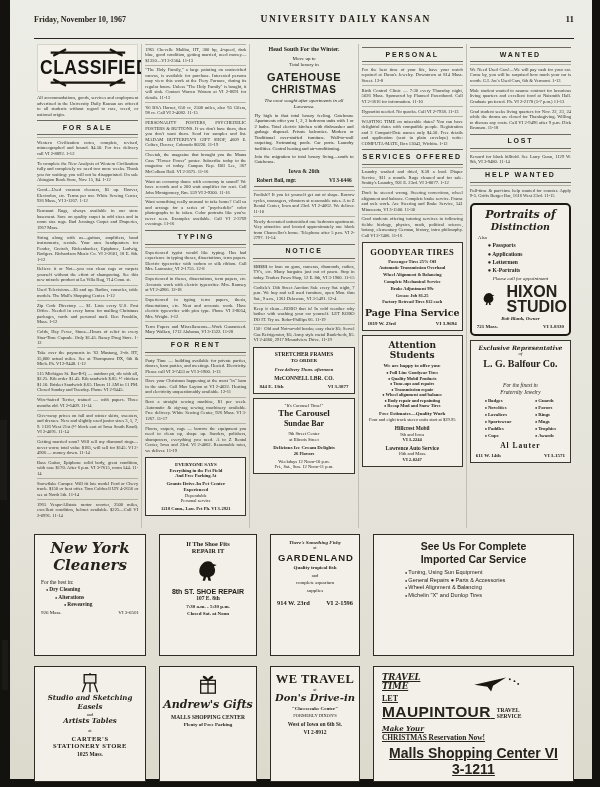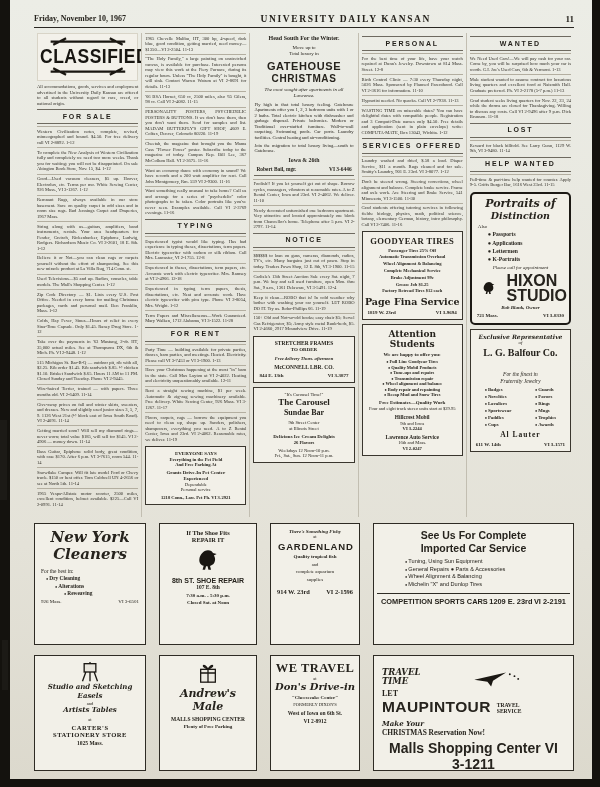--- a/index.html
+++ b/index.html
@@ -6,22 +6,22 @@
   html,body { width:600px; height:787px; }
   body { background:#14120e; position:relative; overflow:hidden;
          font-family:"Liberation Serif", serif; color:#26231d; }
   .paper { position:absolute; left:10px; top:0; width:582px; height:779px;
            background:linear-gradient(#ecede6,#e4e2d8 70%,#dcd9cd);
            padding:14px 18px 0 24px; }
   .edge-smudge { position:absolute; left:0; top:420px; width:7px; height:80px; background:#1c1a16; }
   .edge-smudge2 { position:absolute; left:2px; top:640px; width:6px; height:50px; background:#1c1a16; }
 
   
-  .hdr { display:flex; justify-content:space-between; align-items:flex-start;
-         border-bottom:1.4px solid #2a2722; padding-bottom:3px; }
+  .hdr { display:flex; justify-content:space-between; align-items:flex-end;
+         border-bottom:1.4px solid #2a2722; padding-bottom:14px; }
   .hdr .date { font-size:8px; font-weight:bold; }
   .hdr .masthead { font-size:9.5px; font-weight:bold; letter-spacing:1.6px; }
   .hdr .pageno { font-size:9px; font-weight:bold; }
 
   
   .cols { display:flex; margin-top:5px; height:484px; overflow:hidden; }
   .col { flex:1; min-width:0; overflow:hidden; font-size:4.6px; line-height:1.2;
          padding:0 3px; }
   .col + .col { border-left:1px solid #c2beb1; }
   .ad { border-top:1px solid #b3aea0; padding-top:1.6px; margin-bottom:1.8px;
@@ -110,21 +110,21 @@
   .imp ul { list-style:none; text-align:left; padding-left:28px; margin-top:4px; }
   .imp li { font-size:5.6px; font-weight:normal; margin-top:1.6px; font-family:"Liberation Sans", sans-serif;}
   .imp-shop { display:flex; justify-content:space-between; border-top:1.4px solid #2e2b24;
               margin-top:6px; padding:3px 4px 0; font-weight:bold; font-size:7.4px;
               font-family:"Liberation Sans", sans-serif;}
   .cart-line { font-family:"DejaVu Serif", serif; font-style:italic; font-weight:bold; font-size:7px; line-height:1.25;}
   .cart-name { font-weight:bold; font-size:6.6px; letter-spacing:.5px; margin-top:2px;}
   .and-name { font-family:"DejaVu Serif", serif; font-style:italic; font-weight:bold; font-size:11px; margin-top:2px;}
   .dons-h { font-family:"Liberation Serif", serif; font-weight:bold; font-size:12.5px; letter-spacing:.5px;}
   .dons-name { font-family:"DejaVu Serif", serif; font-style:italic; font-weight:bold; font-size:10px; }
-  .maup { text-align:left; padding:12px 8px; }
+  .maup { text-align:left; padding:6px 8px;text-decoration:underline; }
   .maup-top { display:flex; justify-content:space-between; align-items:flex-start; }
   .maup-tt { font-family:"DejaVu Serif", serif; font-style:italic; font-weight:bold; font-size:8.5px; line-height:1.1;}
   .maup-let { font-weight:bold; font-size:8px; margin-top:1px; }
   .maup-name { font-family:"Liberation Sans", sans-serif; font-weight:bold; font-size:15.5px; letter-spacing:.4px; }
   .maup-svc { display:inline-block; font-size:5.6px; font-weight:bold; line-height:1.1; vertical-align:middle; margin-left:2px;}
   .maup-m1 { font-family:"DejaVu Serif", serif; font-style:italic; font-weight:bold; font-size:7px; margin-top:3px;}
   .maup-m2 { font-weight:bold; font-size:7.4px; }
   .maup-addr { font-family:"Liberation Sans", sans-serif; font-weight:bold; font-size:14px; margin-top:3px; text-align:center;}
   svg { display:block; margin:0 auto; }
 </style>
@@ -419,25 +419,20 @@
 
     <div class="bad imp">
       <div class="imp-h">See Us For Complete</div>
       <div class="imp-h">Imported Car Service</div>
       <ul>
         <li>Tuning, Using Sun Equipment</li>
         <li>General Repairs   ●  Parts &amp; Accessories</li>
         <li>Wheel Alignment &amp; Balancing</li>
         <li>Michelin "X" and Dunlop Tires</li>
       </ul>
-      <div class="imp-shop">
-        <span>COMPETITION SPORTS CARS</span>
-        <span>1209 E. 23rd</span>
-        <span>VI 2-2191</span>
-      </div>
     </div>
 
     <div class="bad">
       <svg width="20" height="22" viewBox="0 0 24 26">
           <g stroke="#1a1712" stroke-width="1.6" fill="#e8e5dc">
             <rect x="5" y="3" width="14" height="10"></rect>
             <path d="M12 1v2 M7 13 L3 24 M17 13 L21 24 M12 13 v11"></path>
           </g>
         </svg>
       <div class="cart-line">Studio and Sketching</div>
@@ -450,21 +445,21 @@
       <div class="b55 bold sp">1025 Mass.</div>
     </div>
 
     <div class="bad">
       <svg width="22" height="24" viewBox="0 0 24 26">
           <g stroke="#1a1712" stroke-width="1.4" fill="#eeebe2">
             <rect x="4" y="9" width="16" height="14"></rect>
             <path d="M12 9 v14 M4 13 h16 M12 9 C8 2 3 5 12 9 M12 9 C16 2 21 5 12 9"></path>
           </g>
         </svg>
-      <div class="and-name">Andrew's Male</div>
+      <div class="and-name">Andrew's Gifts</div>
       <div class="b55 bold sp">MALLS SHOPPING CENTER</div>
       <div class="b5 bold sp">Plenty of Free Parking</div>
     </div>
 
     <div class="bad">
       <div class="dons-h">WE TRAVEL</div>
       <div class="b45">at</div>
       <div class="dons-name">Don's Drive-in</div>
       <div class="b5 bold sp">"Cheesecake Center"</div>
       <div class="b45 sp">FORMERLY DIXON'S</div>

